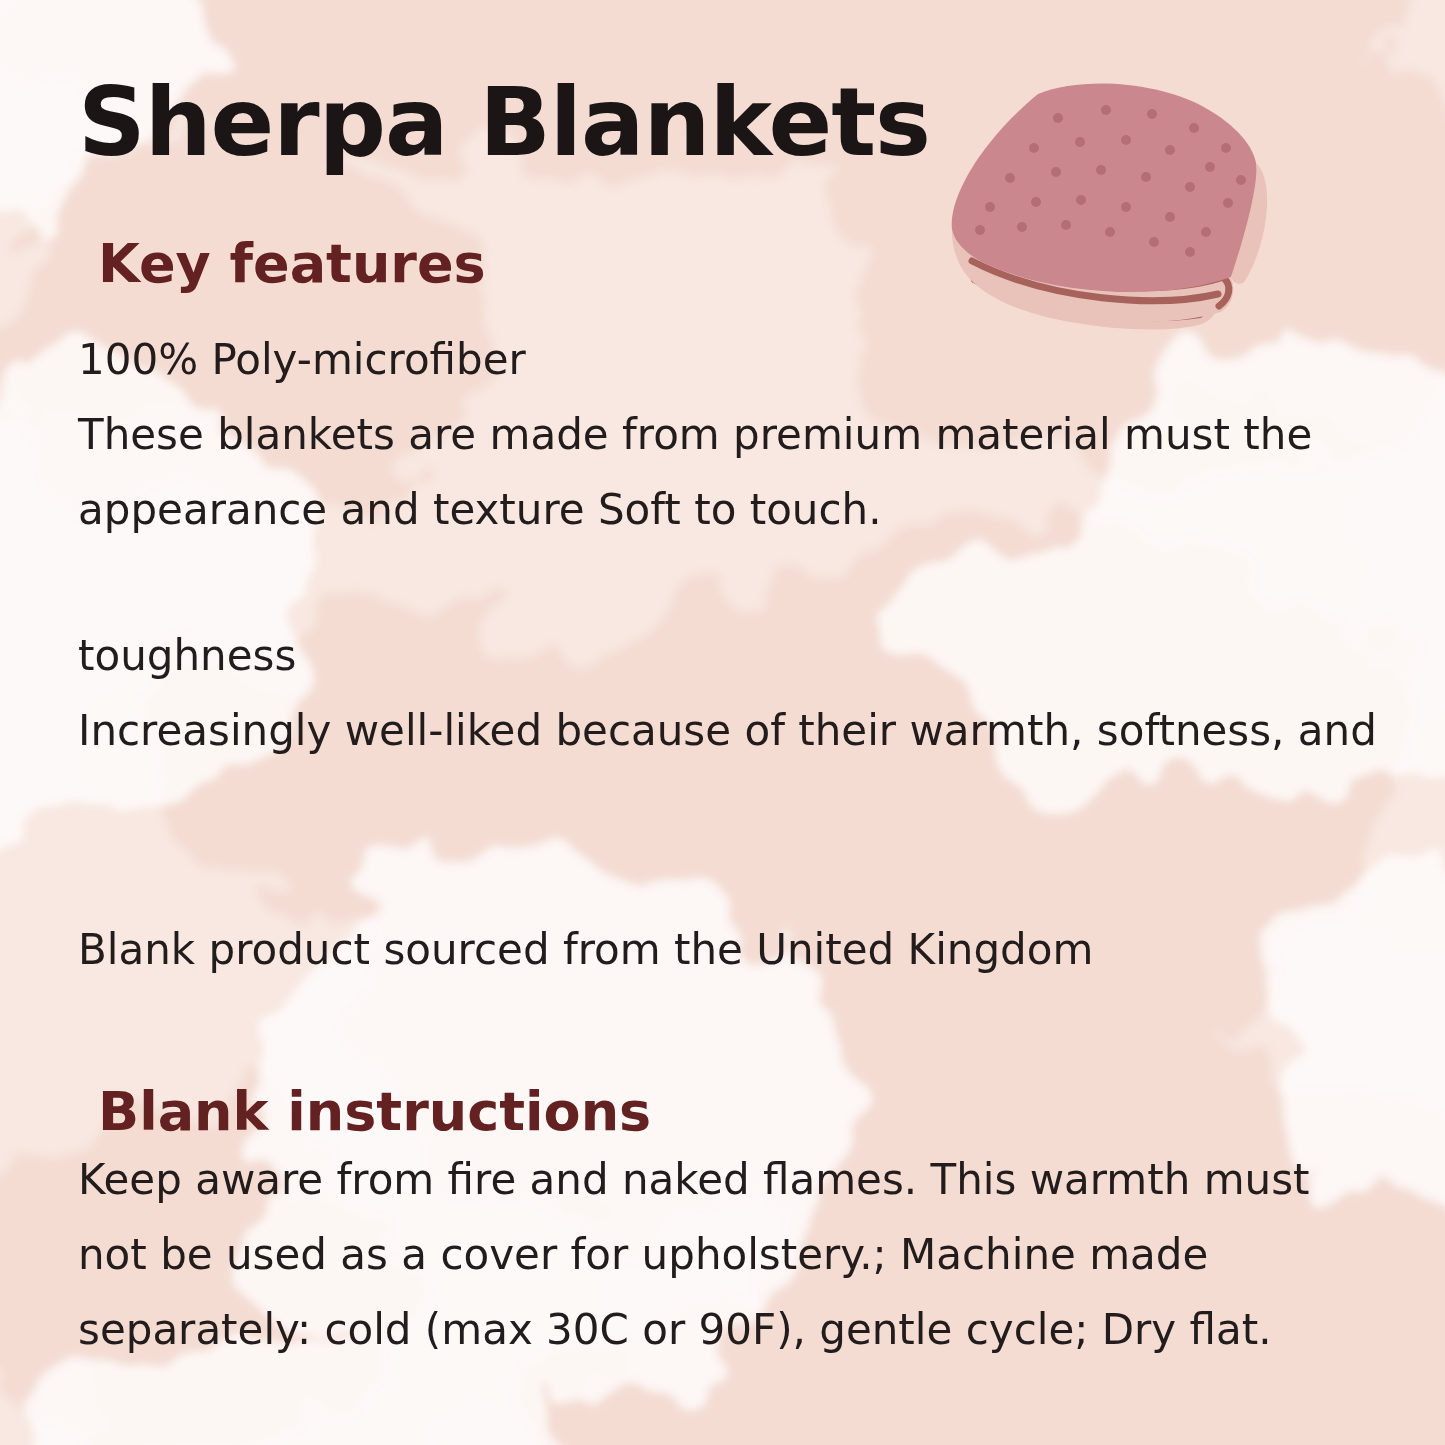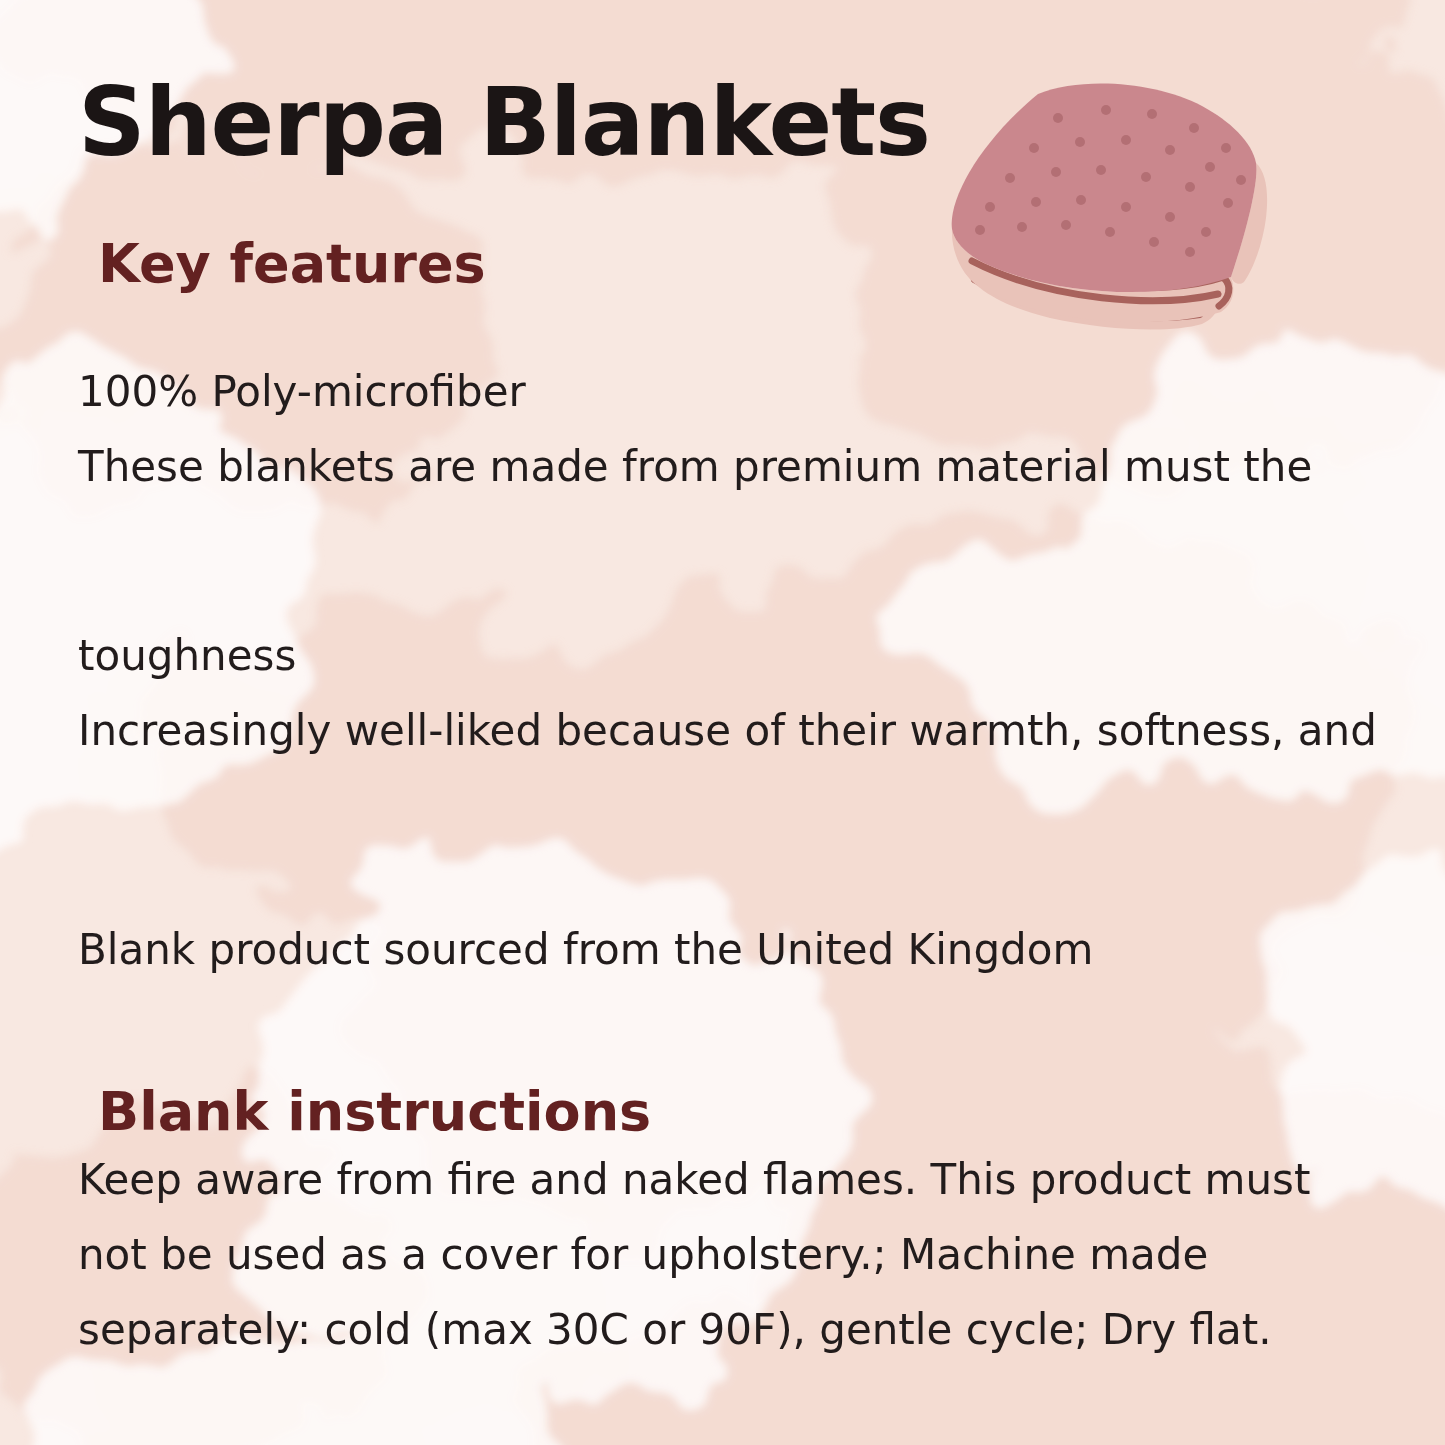--- a/index.html
+++ b/index.html
@@ -25,21 +25,21 @@
     white-space:nowrap;
     margin-left:20px;
   }
   .para{position:absolute;left:78px;}
   .body-line{
     font-size:42px;line-height:75px;
     color:var(--body-color,#221c1c);
     white-space:nowrap;
   }
   #kf-heading{top:232px;}
-  #para1{top:354px;}
+  #para1{top:322px;}
   #para2{top:618px;}
   #co-heading{top:850px;}
   #co-para{top:912px;}
   #ci-heading{top:1080px;}
   #ci-para{top:1142px;}
   .blanket{position:absolute;left:938px;top:70px;width:348px;height:275px;}
 </style>
 </head>
 <body>
 
@@ -127,31 +127,32 @@
         <circle cx="172" cy="162" r="5"></circle>
           <circle cx="216" cy="172" r="5"></circle>
           <circle cx="252" cy="182" r="5"></circle>
       </g>
     </svg>
 
     <div class="h2" id="kf-heading">Key features</div>
     <div class="para" id="para1">
       <div class="body-line">100% Poly-microfiber</div>
       <div class="body-line">These blankets are made from premium material must the</div>
+      <div class="body-line">appearance and texture Soft to touch.</div>
     </div>
     <div class="para" id="para2">
       <div class="body-line">toughness</div>
       <div class="body-line">Increasingly well-liked because of their warmth, softness, and</div>
     </div>
 
     <div class="para" id="co-para">
       <div class="body-line">Blank product sourced from the United Kingdom</div>
     </div>
 
     <div class="h2" id="ci-heading">Blank instructions</div>
     <div class="para" id="ci-para">
-      <div class="body-line">Keep aware from fire and naked flames. This product must</div>
+      <div class="body-line">Keep aware from fire and naked flames. This warmth must</div>
       <div class="body-line">not be used as a cover for upholstery.; Machine made</div>
       <div class="body-line">separately: cold (max 30C or 90F), gentle cycle; Dry flat.</div>
     </div>
 
   </div>
 </div>
 
 </body></html>

